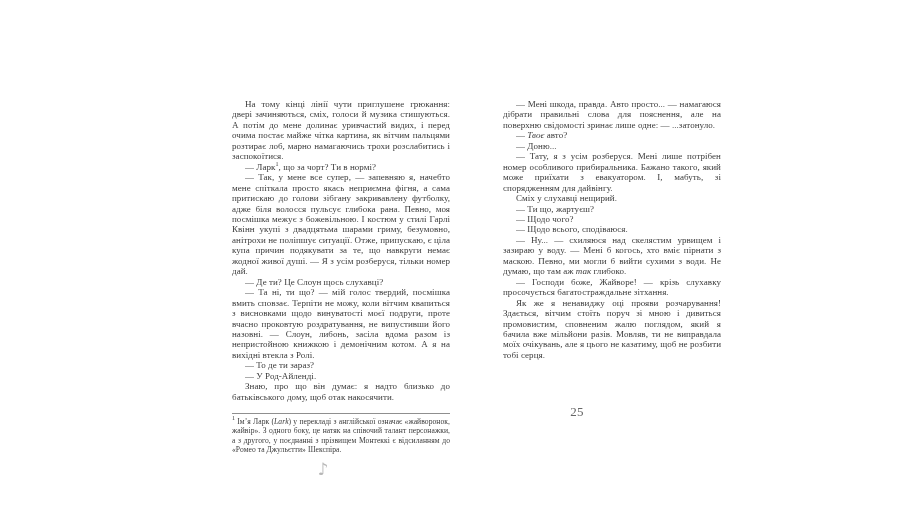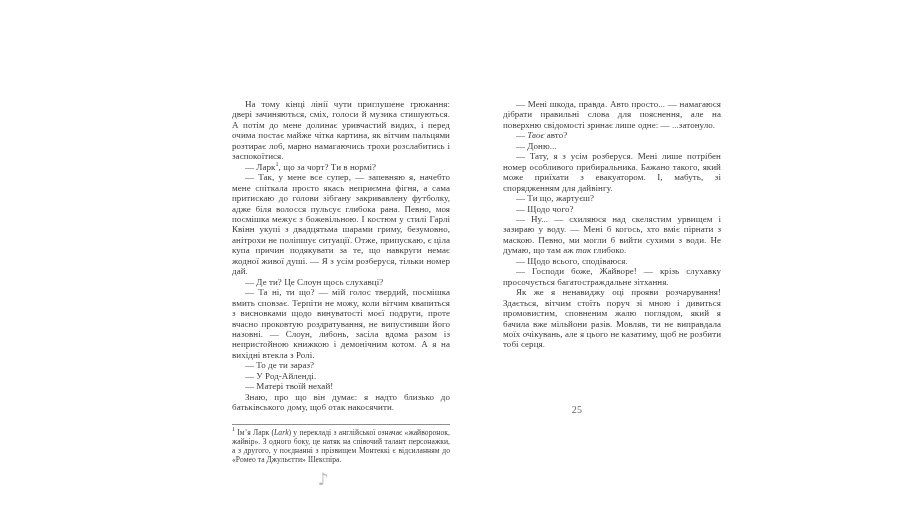--- a/index.html
+++ b/index.html
@@ -48,59 +48,59 @@
     color: #b7b7b7;
     transform: translateX(-18px);
     line-height: 20px;
   }
   .page-number {
     position: absolute;
     top: 404px;
     left: 482px;
     width: 190px;
     text-align: center;
-    font-size: 10px;
+    font-size: 13px;
     color: #666666;
     letter-spacing: 0.3px;
   }
 </style>
 </head>
 <body>
 
 <div class="spread">
 
   <div class="page-col left">
     <div id="left-text">
         <p><span>На тому кінці лінії чути приглушене грюкання: двері зачиняються, сміх, голоси й музика стишуються. А потім до мене долинає уривчастий видих, і перед очима постає майже чітка картина, як вітчим пальцями розтирає лоб, марно намагаючись трохи розслабитись і заспокоїтися.</span></p>
         <p><span>— Ларк</span><sup>1</sup><span>, що за чорт? Ти в нормі?</span></p>
         <p><span>— Так, у мене все супер, — запевняю я, начебто мене спіткала просто якась неприємна фігня, а сама притискаю до голови зібгану закривавлену футболку, адже біля волосся пульсує глибока рана. Певно, моя посмішка межує з божевільною. І костюм у стилі Гарлі Квінн укупі з двадцятьма шарами гриму, безумовно, анітрохи не поліпшує ситуації. Отже, припускаю, є ціла купа причин подякувати за те, що навкруги немає жодної живої душі. — Я з усім розберуся, тільки номер дай.</span></p>
         <p><span>— Де ти? Це Слоун щось слухавці?</span></p>
         <p><span>— Та ні, ти що? — мій голос твердий, посмішка вмить сповзає. Терпіти не можу, коли вітчим квапиться з висновками щодо винуватості моєї подруги, проте вчасно проковтую роздратування, не випустивши його назовні. — Слоун, либонь, засіла вдома разом із непристойною книжкою і демонічним котом. А я на вихідні втекла з Ролі.</span></p>
         <p><span>— То де ти зараз?</span></p>
         <p><span>— У Род-Айленді.</span></p>
-        <p><span>— Матері твоїй нехай!</span></p>
         <p><span>Знаю, про що він думає: я надто близько до батьківського дому, щоб отак накосячити.</span></p>
       </div>
     <hr class="footnote-rule">
     <div id="footnote" class="footnote">
         <p><sup>1</sup><span> Ім’я Ларк (</span><i>Lark</i><span>) у перекладі з англійської означає «жайворонок, жайвір». З одного боку, це натяк на співочий талант персонажки, а з другого, у поєднанні з прізвищем Монтеккі є відсиланням до «Ромео та Джульєтти» Шекспіра.</span></p>
       </div>
     <div class="ornament">♪</div>
   </div>
 
   <div class="page-col right">
     <div id="right-text">
         <p><span>— Мені шкода, правда. Авто просто... — намагаюся дібрати правильні слова для пояснення, але на поверхню свідомості зринає лише одне: — ...затонуло.</span></p>
         <p><span>— </span><i>Твоє</i><span> авто?</span></p>
         <p><span>— Доню...</span></p>
         <p><span>— Тату, я з усім розберуся. Мені лише потрібен номер особливого прибиральника. Бажано такого, який може приїхати з евакуатором. І, мабуть, зі спорядженням для дайвінгу.</span></p>
+        <p><span>Сміх у слухавці нещирий.</span></p>
         <p><span>— Ти що, жартуєш?</span></p>
         <p><span>— Щодо чого?</span></p>
+        <p><span>— Щодо всього, сподіваюся.</span></p>
         <p><span>— Ну... — схиляюся над скелястим урвищем і зазираю у воду. — Мені б когось, хто вміє пірнати з маскою. Певно, ми могли б вийти сухими з води. Не думаю, що там аж </span><i>так</i><span> глибоко.</span></p>
-        <p><span>— Щодо всього, сподіваюся.</span></p>
         <p><span>— Господи боже, Жайворе! — крізь слухавку просочується багатостраждальне зітхання.</span></p>
         <p><span>Як же я ненавиджу оці прояви розчарування! Здається, вітчим стоїть поруч зі мною і дивиться промовистим, сповненим жалю поглядом, який я бачила вже мільйони разів. Мовляв, ти не виправдала моїх очікувань, але я цього не казатиму, щоб не розбити тобі серця.</span></p>
       </div>
   </div>
 
   <div class="page-number">25</div>
 
 </div>
 
 </body></html>

